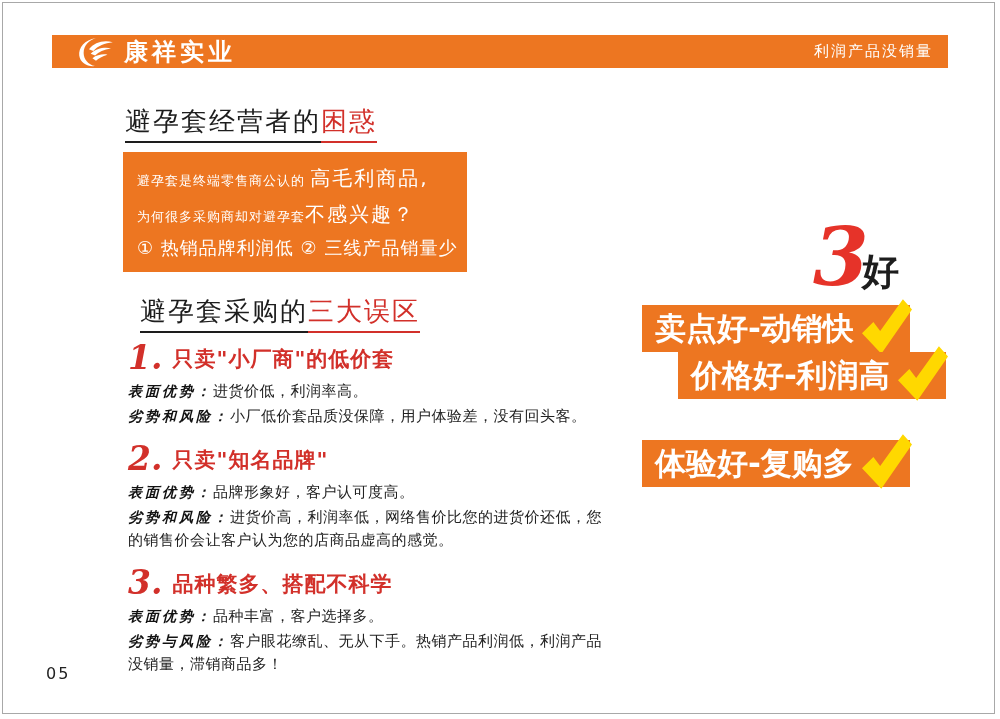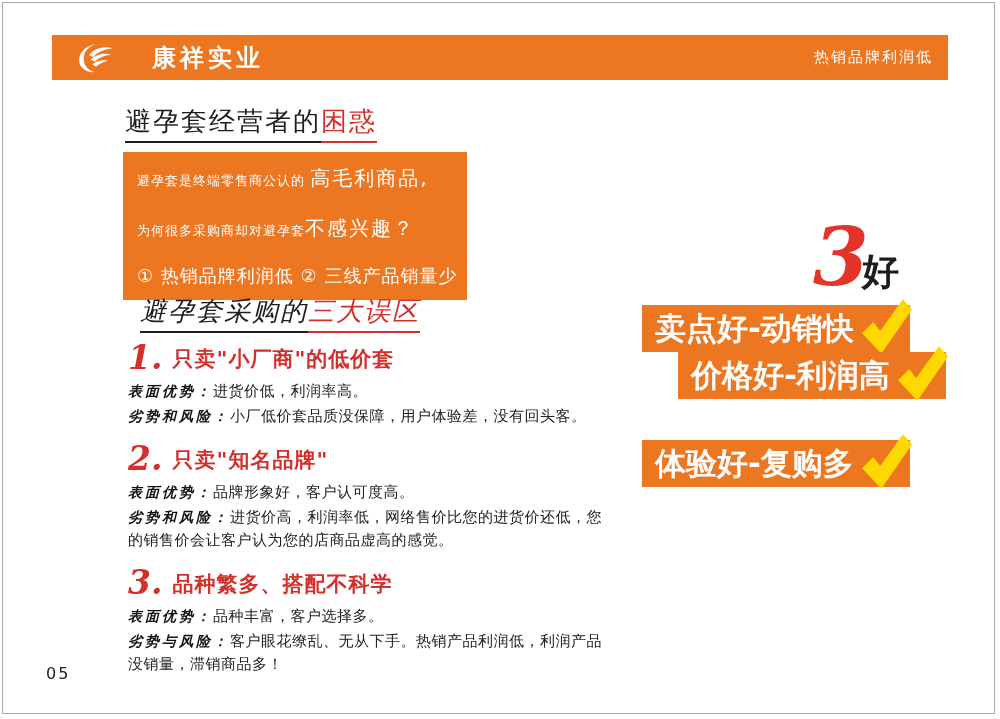--- a/index.html
+++ b/index.html
@@ -11,35 +11,35 @@
   }
   html,body{margin:0;padding:0;background:#fff;}
   .page{
     position:relative;width:1000px;height:719px;background:#ffffff;
     font-family:"DejaVu Sans","Liberation Sans",sans-serif;overflow:hidden;
   }
   .frame{position:absolute;left:2px;top:2px;width:993px;height:712px;
     border:1px solid #a8a8a8;box-sizing:border-box;pointer-events:none;}
 
   
-  .topbar{position:absolute;left:52px;top:35px;width:896px;height:45px;
-    background:var(--orange);display:flex;align-items:center;color:#fff;gap:28px;}
+  .topbar{position:absolute;left:52px;top:35px;width:896px;height:33px;
+    background:var(--orange);display:flex;align-items:center;color:#fff;}
   .logo{width:40px;height:30px;margin-left:24px;flex:0 0 auto;}
   .brand{font-size:24px;font-weight:bold;letter-spacing:4px;margin-left:8px;line-height:1;}
   .tagline{margin-left:auto;margin-right:15px;font-size:15px;letter-spacing:2px;}
 
   
   .sec-title{position:absolute;font-size:26px;color:var(--ink);letter-spacing:2px;white-space:nowrap;text-align:center;}
   .sec-title .u{border-bottom:2px solid currentColor;padding-bottom:5px;}
   .sec-title .red{color:var(--red);}
   .title1{left:125px;top:104px;}
-  .title2{left:140px;top:294px;font-style:italic;}
+  .title2{left:140px;top:294px;}
 
   
-  .infobox{position:absolute;left:123px;top:152px;width:344px;height:148px;
+  .infobox{position:absolute;left:123px;top:152px;width:344px;height:120px;
     background:var(--orange);color:#fff;box-sizing:border-box;
     padding:13px 12px 12px 14px;display:flex;flex-direction:column;justify-content:space-between;}
   .infobox .row{white-space:nowrap;}
   .infobox .small{font-size:13px;letter-spacing:1px;}
   .infobox .big{font-size:20px;letter-spacing:2px;font-weight:500;}
   .infobox .line3{font-size:18px;letter-spacing:1px;font-weight:500;}
 
   
   .mistakes{position:absolute;left:128px;top:341px;width:480px;}
   .mistake{margin-bottom:14px;}
@@ -77,21 +77,21 @@
   <div class="frame"></div>
 
   <div class="topbar">
     <svg class="logo" viewBox="0 0 44 34" aria-hidden="true">
       <path d="M22,1 C9,3 2,12 3,21 C4,29 12,34 21,33 C13,31 8,25 8,18 C8,9 14,4 22,1 Z" fill="#ffffff"></path>
       <path d="M14,14 C20,6 31,3 41,6 C32,7 24,10 19,16 Z" fill="#ffffff"></path>
       <path d="M16,19 C22,13 32,11 39,13 C31,14 25,17 21,21 Z" fill="#ffffff"></path>
       <path d="M18,24 C23,20 30,19 35,20 C29,22 25,24 22,27 Z" fill="#ffffff"></path>
     </svg>
     <span class="brand">康祥实业</span>
-    <span class="tagline">热销品牌利润低</span>
+    <span class="tagline">利润产品没销量</span>
   </div>
 
   <div class="sec-title title1">
     <span class="u">避孕套经营者的</span><span class="u red">困惑</span>
   </div>
 
   <div class="infobox">
     <div class="row">
       <span class="small">避孕套是终端零售商公认的 </span><span class="big">高毛利商品,</span>
     </div>

